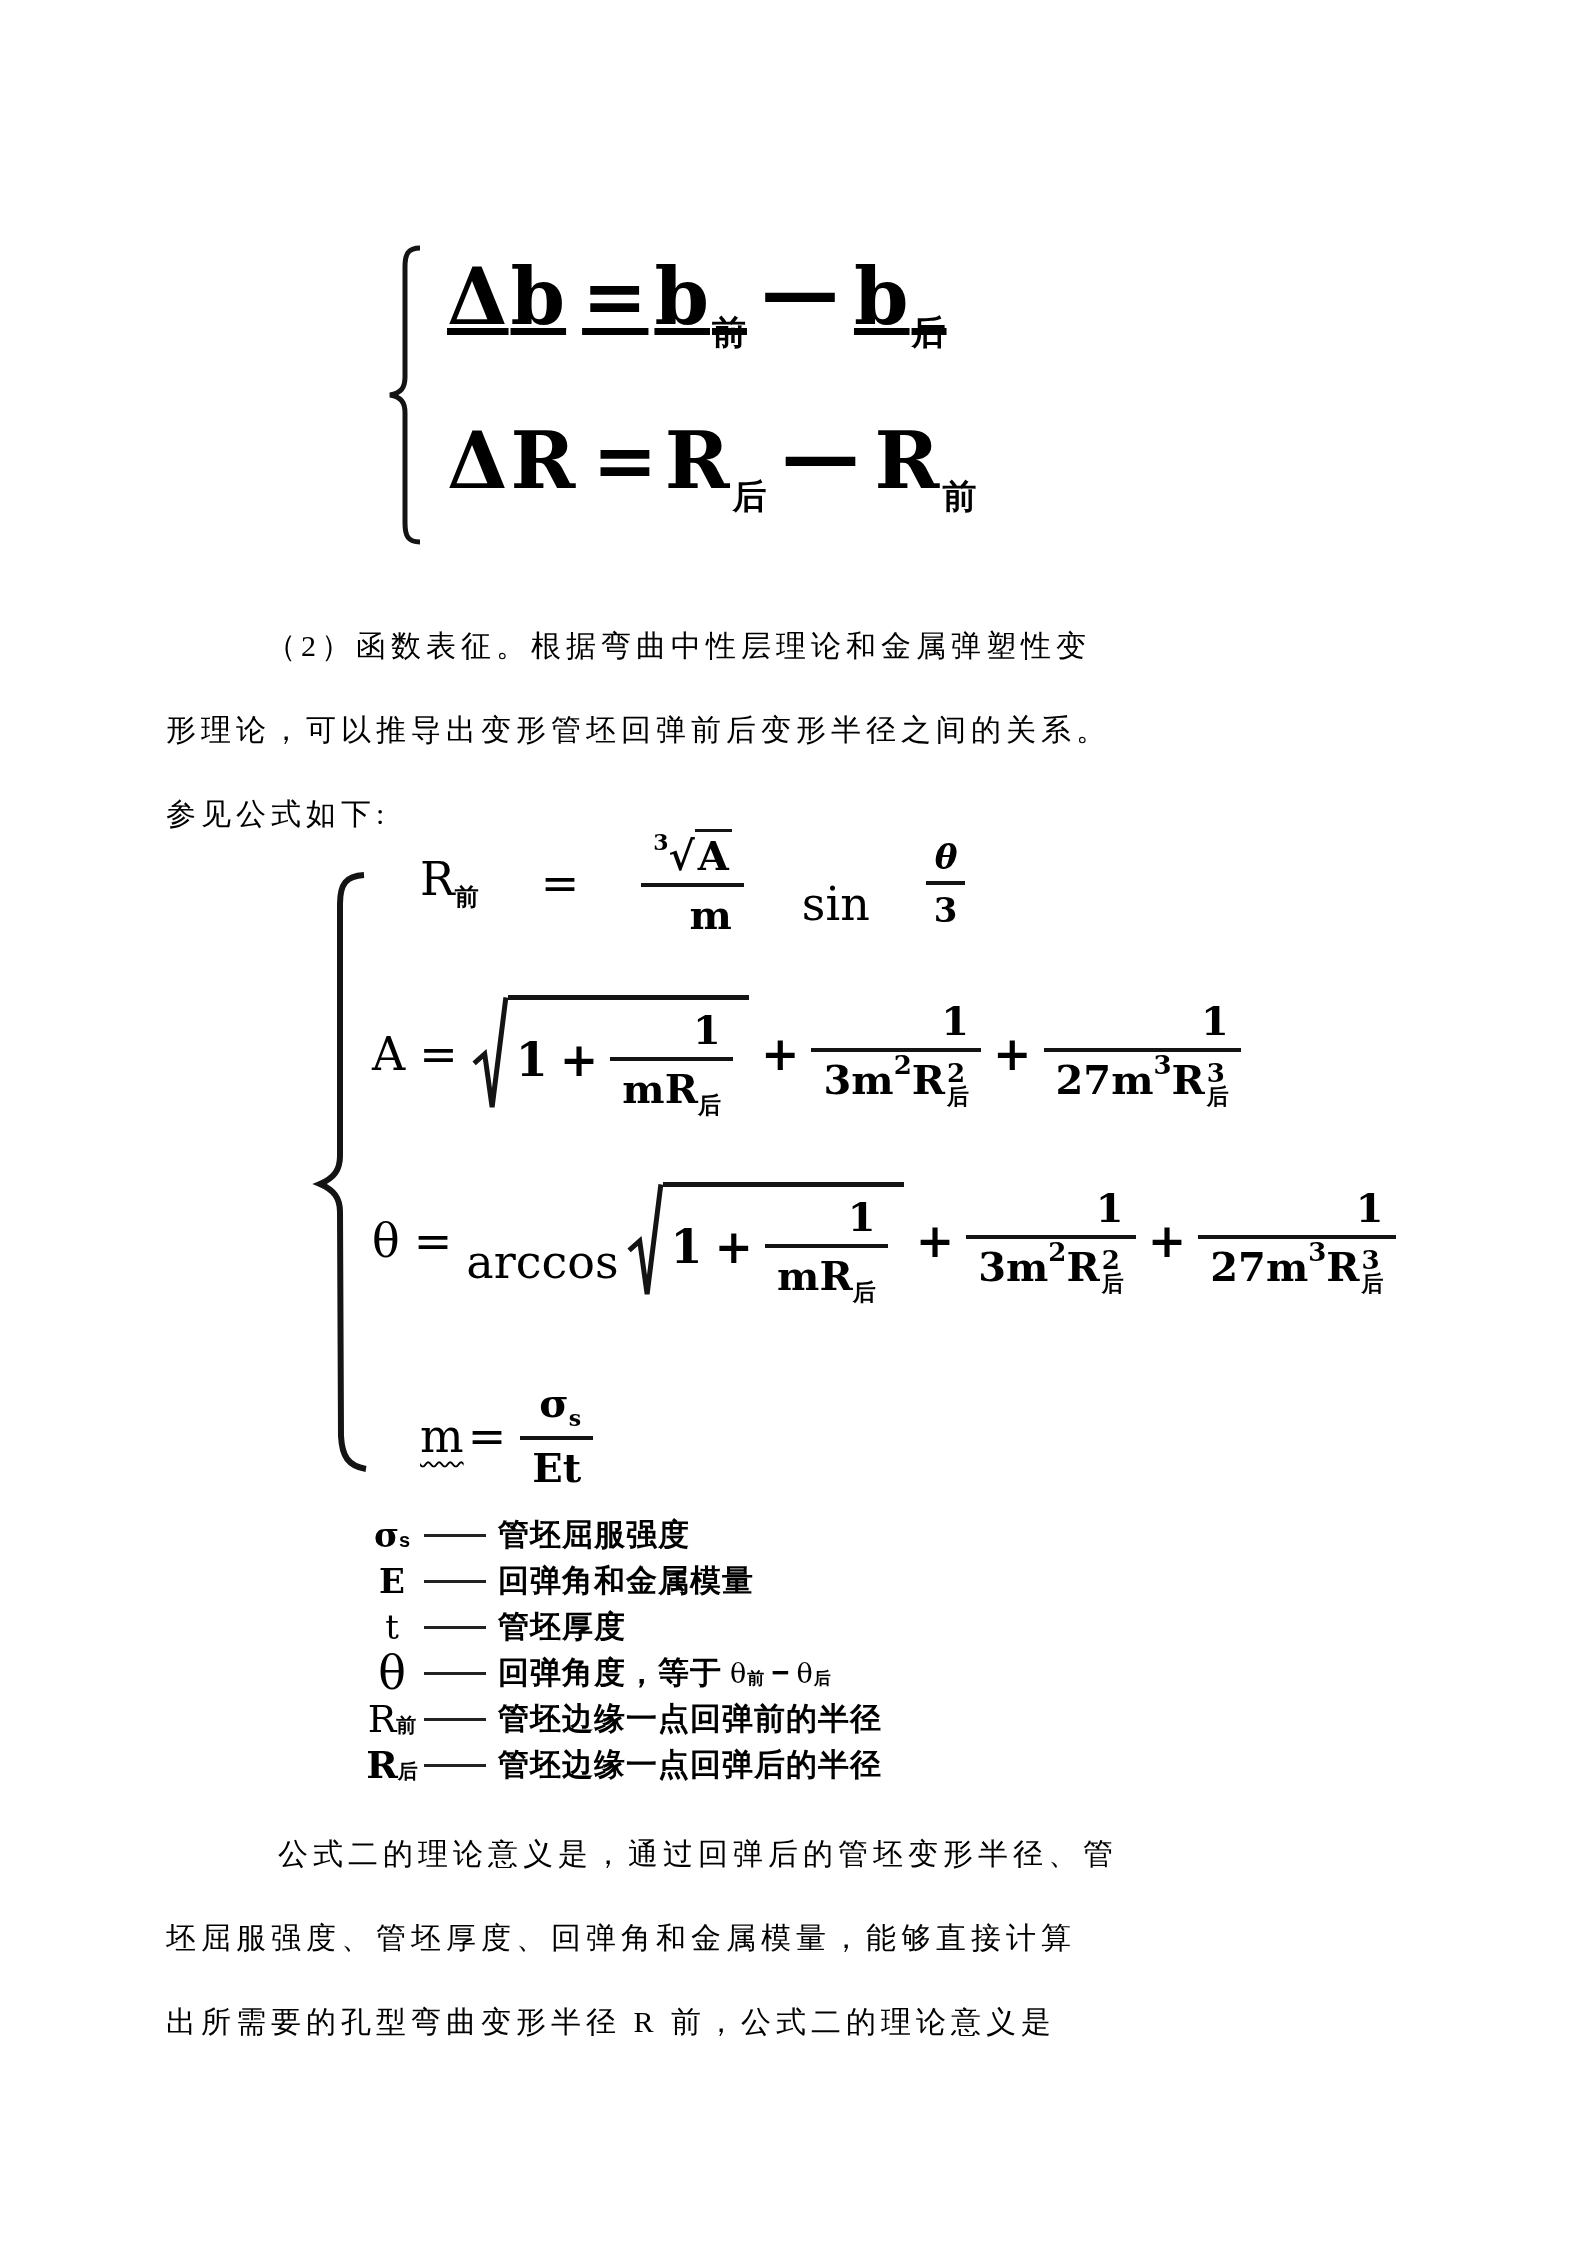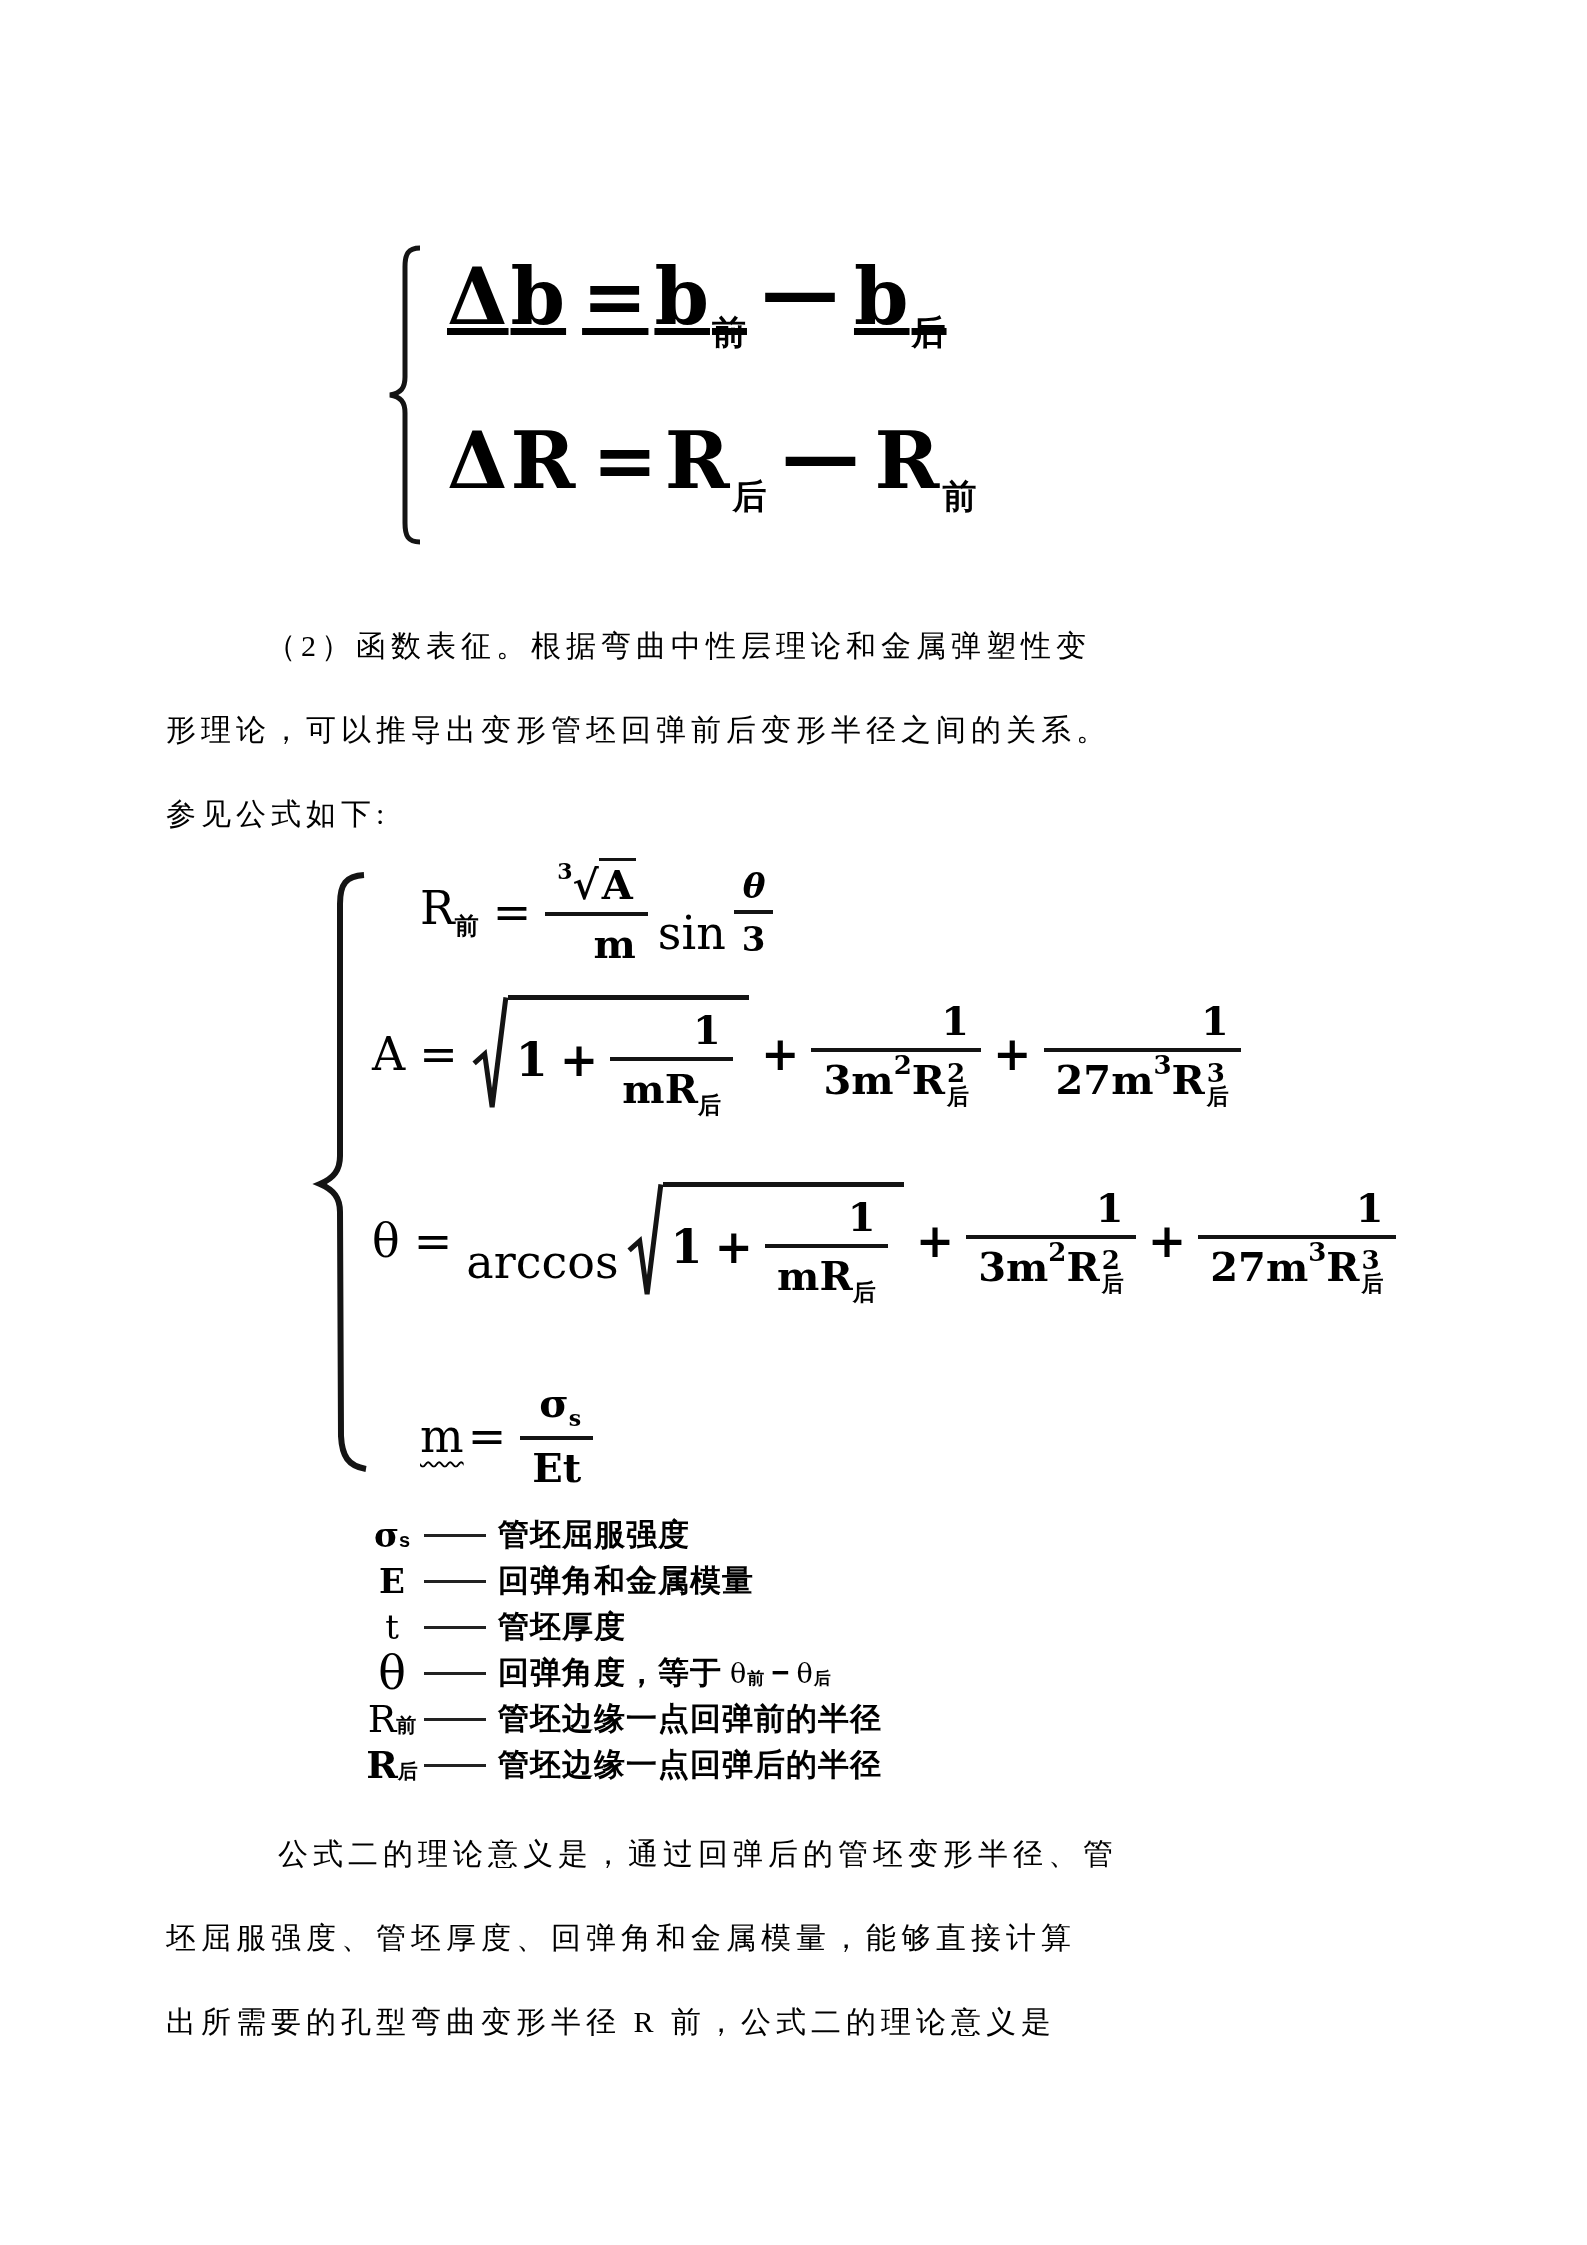--- a/index.html
+++ b/index.html
@@ -107,21 +107,21 @@
   <div class="para" style="top:604px;">
     <div class="line indent2">（2）函数表征。根据弯曲中性层理论和金属弹塑性变</div>
     <div class="line">形理论，可以推导出变形管坯回弹前后变形半径之间的关系。</div>
     <div class="line">参见公式如下:</div>
   </div>
 
   <svg class="brace-svg" style="left:300px; top:872px;" width="70" height="600" viewBox="0 0 70 600">
     <path d="M64 3 C46 4 40 12 40 32 L40 284 C40 298 34 306 20 312 C34 318 40 326 40 340 L41 564 C42 584 48 594 66 597" fill="none" stroke="#141414" stroke-width="6"></path>
   </svg>
 
-  <div class="formula" style="left:420px; top:860px;">
+  <div class="formula" style="left:420px; top:831px;gap:48px;">
     <span class="lhs"><span>R</span><sub>前</sub></span>
     <span class="feq">=</span>
     <span class="frac">
       <span class="num"><span class="supidx">3</span><span class="radchar">√</span><span class="oline">A</span></span>
       <span class="bar"></span>
       <span class="den">m</span>
     </span>
     <span class="fn" style="margin-left:10px;">sin</span>
     <span class="frac small">
       <span class="num ital">θ</span>

